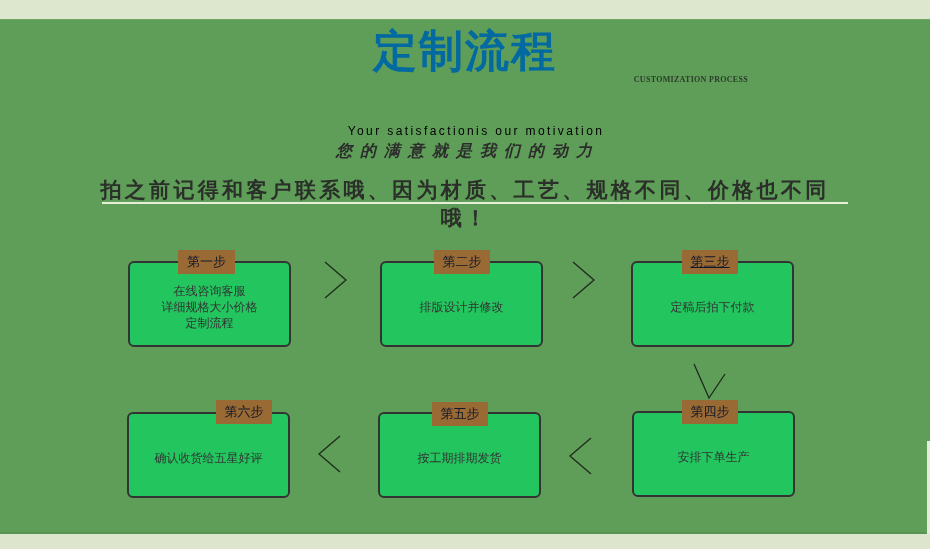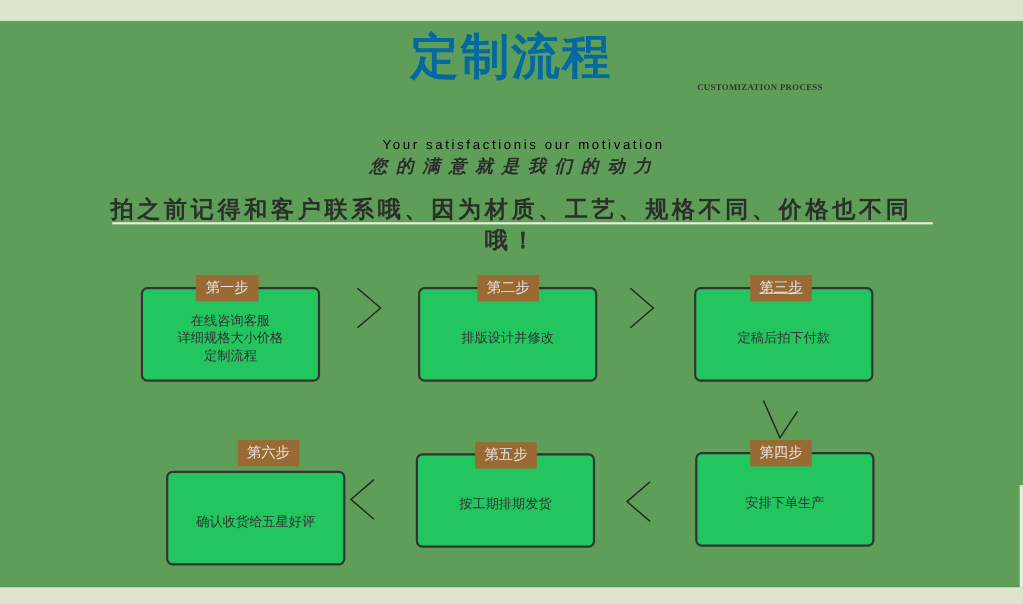--- a/index.html
+++ b/index.html
@@ -12,21 +12,21 @@
 
   .title { position: absolute; left: 0; width: 930px; top: 22px; text-align: center; color: #0369a1; font-family: "DejaVu Serif", serif; font-size: 44px; font-weight: bold; letter-spacing: 2px; }
   .subtitle-en { position: absolute; left: 0; width: 748px; top: 75px; text-align: right; color: #2e3a2b; font-family: "Liberation Serif", serif; font-size: 8px; letter-spacing: 0.3px; font-weight: bold; }
   .slogan-cn { position: absolute; left: 0; width: 930px; top: 103px; text-align: center; color: #2c2c2c; font-family: "DejaVu Serif", serif; font-size: 16px; font-style: italic; font-weight: bold; letter-spacing: 8px; padding-left: 6px; margin-top: 38px; }
   .slogan-en { position: absolute; left: 0; width: 930px; top: 124px; text-align: center; color: #000000; font-family: "Liberation Sans", sans-serif; font-size: 12px; letter-spacing: 2.4px; padding-left: 22px; }
   .notice { position: absolute; left: 100px; width: 730px; top: 176px; text-align: center; color: #2a2f29; font-family: "DejaVu Sans", sans-serif; font-size: 21px; font-weight: bold; letter-spacing: 3.3px; }
   .divider { position: absolute; left: 102px; top: 202px; width: 746px; height: 2px; background: #e7efd9; }
 
   .card { position: absolute; width: 163px; height: 86px; background: #22c55e; border: 2px solid #333333; border-radius: 6px; }
   .card-body { position: absolute; left: 0; right: 0; top: 0; bottom: 0; display: flex; align-items: center; justify-content: center; text-align: center; color: #333333; font-size: 12px; line-height: 16px; padding-top: 6px; }
-  .badge { position: absolute; height: 24px; background: #9a6a35; color: #e5e5e5; font-size: 13px; line-height: 24px; text-align: center; padding: 0 6px; }
+  .badge { position: absolute; height: 24px; background: #9a6a35; color: #0f172a; font-size: 13px; line-height: 24px; text-align: center; padding: 0 6px; }
 
   .arrow { position: absolute; }
   .arrow svg { display: block; }
 </style>
 </head>
 <body>
 
 <div class="top-strip"></div>
 <div class="panel"></div>
 <div class="bottom-strip"></div>
@@ -72,21 +72,21 @@
 </div>
 <div class="badge" style="left:682px; top:400px; width:56px;">第四步</div>
 
 <div class="card" style="left:378px; top:412px;">
   <div class="card-body">
     <div>按工期排期发货</div>
   </div>
 </div>
 <div class="badge" style="left:432px; top:402px; width:56px;">第五步</div>
 
-<div class="card" style="left:127px; top:428px;margin-left:24px;">
+<div class="card" style="left:127px; top:412px;">
   <div class="card-body">
     <div>确认收货给五星好评</div>
   </div>
 </div>
 <div class="badge" style="left:180px; top:400px; width:56px;margin-left:36px;">第六步</div>
 
 <div class="arrow" style="left:322px; top:260px;">
   <svg width="28" height="40" viewBox="0 0 28 40">
       <polyline points="3,2 24,20 3,38" fill="none" stroke="#1e2a1c" stroke-width="1.3"></polyline>
     </svg>

